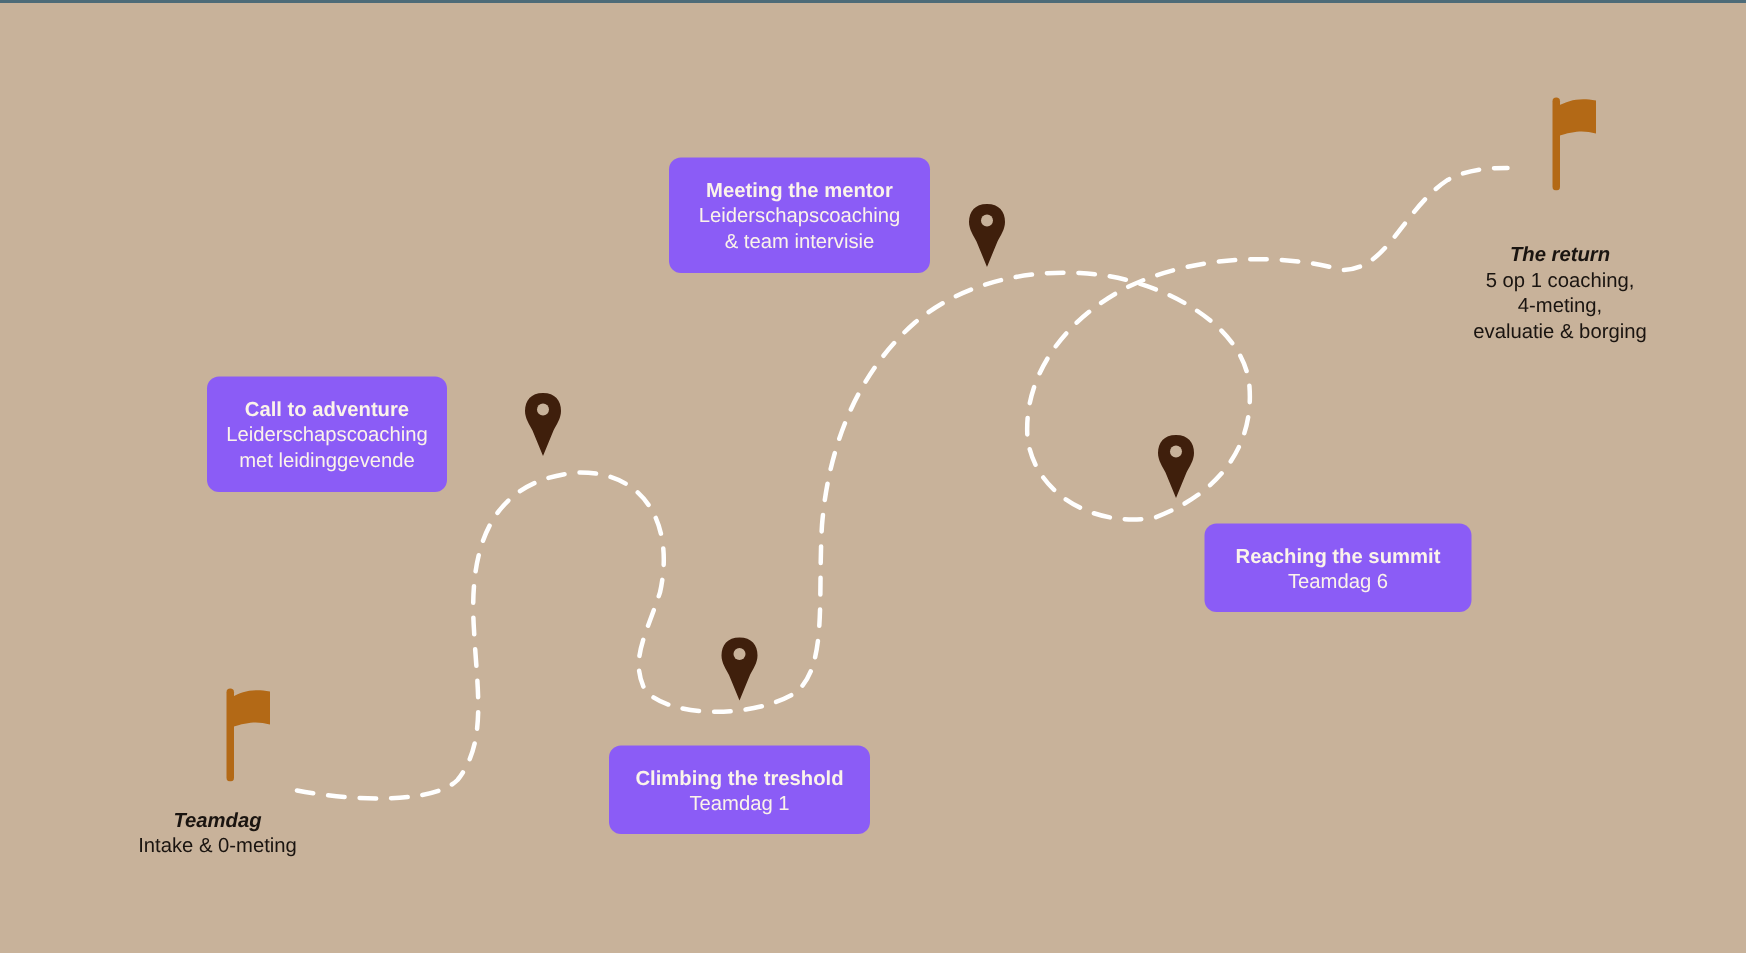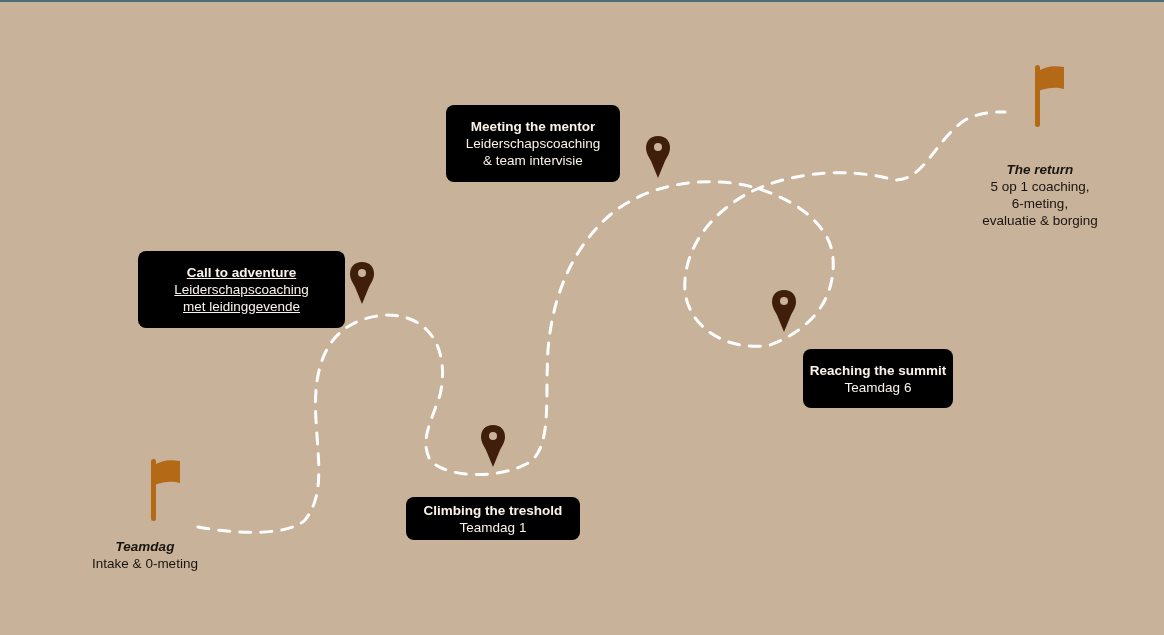--- a/index.html
+++ b/index.html
@@ -6,21 +6,21 @@
   body {
     width: 1164px; height: 635px; overflow: hidden;
     background: #c8b29a;
     font-family: "Liberation Sans", "DejaVu Sans", sans-serif;
     position: relative;
   }
   .topbar { position: absolute; left: 0; top: 0; width: 1164px; height: 2px; background: #4d6b78; }
   svg.path-layer { position: absolute; left: 0; top: 0; }
   .stage-box {
     position: absolute;
-    background: #000000;
+    background: #8b5cf6;
     border-radius: 8px;
     color: #fbf3ea;
     text-align: center;
     font-size: 13.5px;
     line-height: 17px;
     box-sizing: border-box;
     display: flex; flex-direction: column; justify-content: center; align-items: center;
   }
   .stage-box .title { font-weight: bold; }
   .stage-plain {
@@ -79,45 +79,45 @@
 </svg>
 <svg class="marker" style="left:480px; top:424px;" viewBox="0 0 26 44">
   <path d="M13 1 C 5 1, 1 6, 1 13 C 1 18, 4 22, 6 26 L 13 43 L 20 26 C 22 22, 25 18, 25 13 C 25 6, 21 1, 13 1 Z" fill="#3f1f0c"></path>
   <circle cx="13" cy="12" r="4" fill="#c8b29a"></circle>
 </svg>
 <svg class="marker" style="left:771px; top:289px;" viewBox="0 0 26 44">
   <path d="M13 1 C 5 1, 1 6, 1 13 C 1 18, 4 22, 6 26 L 13 43 L 20 26 C 22 22, 25 18, 25 13 C 25 6, 21 1, 13 1 Z" fill="#3f1f0c"></path>
   <circle cx="13" cy="12" r="4" fill="#c8b29a"></circle>
 </svg>
 
-<div class="stage-box" style="left:138px; top:251px; width:207px; height:77px;text-decoration:underline;">
+<div class="stage-box" style="left:138px; top:251px; width:160px; height:77px;">
   <span class="line title">Call to adventure</span>
   <span class="line">Leiderschapscoaching</span>
   <span class="line">met leidinggevende</span>
 </div>
 
 <div class="stage-box" style="left:446px; top:105px; width:174px; height:77px;">
   <span class="line title">Meeting the mentor</span>
   <span class="line">Leiderschapscoaching</span>
   <span class="line">&amp; team intervisie</span>
 </div>
 
-<div class="stage-box" style="left:406px; top:497px; width:174px; height:43px;">
+<div class="stage-box" style="left:406px; top:497px; width:174px; height:59px;">
   <span class="line title">Climbing the treshold</span>
   <span class="line">Teamdag 1</span>
 </div>
 
-<div class="stage-box" style="left:803px; top:349px; width:150px; height:59px;">
+<div class="stage-box" style="left:803px; top:349px; width:178px; height:59px;">
   <span class="line title">Reaching the summit</span>
   <span class="line">Teamdag 6</span>
 </div>
 
 <div class="stage-plain" style="left:75px; top:538px; width:140px;">
   <span class="line title">Teamdag</span>
   <span class="line">Intake &amp; 0-meting</span>
 </div>
 
 <div class="stage-plain" style="left:965px; top:161px; width:150px;">
   <span class="line title">The return</span>
   <span class="line">5 op 1 coaching,</span>
-  <span class="line">6-meting,</span>
+  <span class="line">4-meting,</span>
   <span class="line">evaluatie &amp; borging</span>
 </div>
 
 </body></html>

